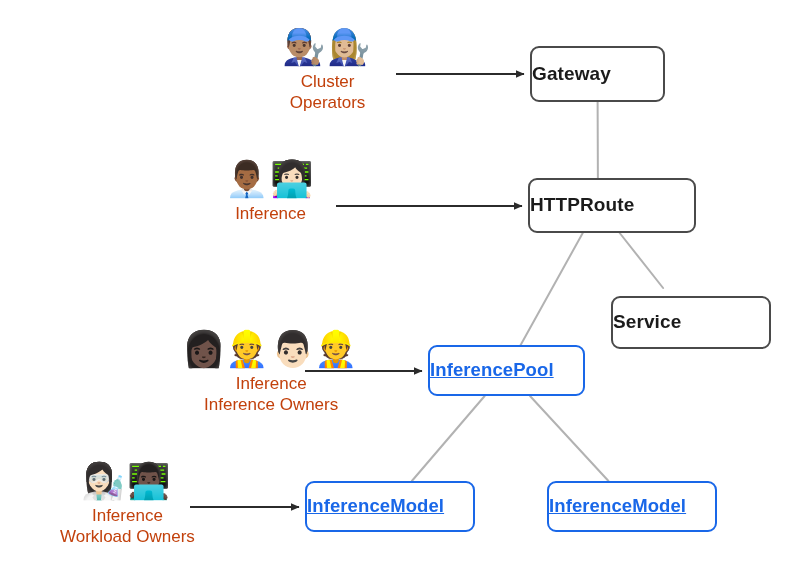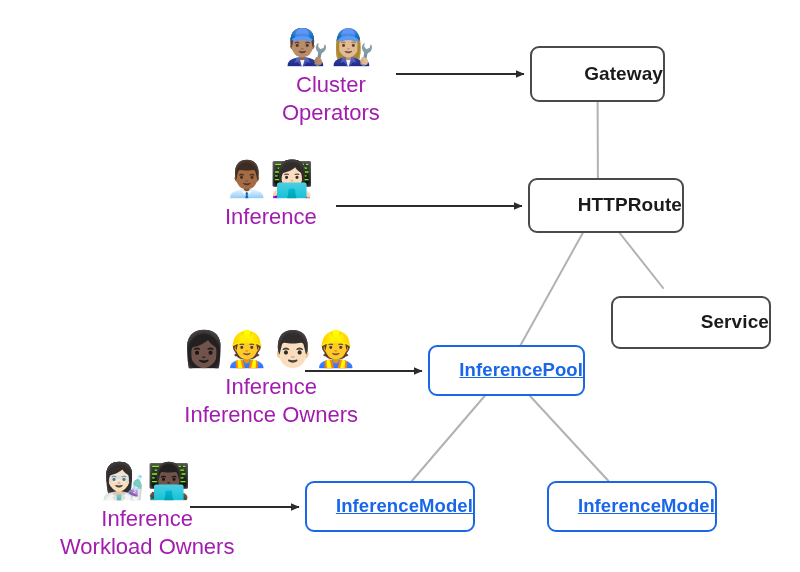--- a/index.html
+++ b/index.html
@@ -24,21 +24,21 @@
     width: 800px;
     height: 572px;
   }
 
   
   .node {
     position: absolute;
     box-sizing: border-box;
     display: flex;
     align-items: center;
-    justify-content: flex-end;
+    justify-content: flex-start;
     background: #ffffff;
     border-radius: 9px;
     text-align: center;
     line-height: 1.1;
     z-index: 3;
   }
   .node-label {
     white-space: nowrap;
     font-weight: bold;
   }
@@ -71,22 +71,22 @@
   .actor-emojis {
     font-family: "DejaVu Sans", sans-serif;
     font-size: 35px;
     line-height: 1;
     letter-spacing: 2px;
     white-space: nowrap;
     user-select: none;
   }
   .actor-name {
     margin-top: 6px;
-    font-size: 22px;
-    color: #a21caf;
+    font-size: 17px;
+    color: #c2410c;
     line-height: 1.25;
     white-space: nowrap;
     text-align: center;
   }
   .actor-name .ln {
     display: block;
   }
 </style>
 </head>
 <body>
@@ -112,21 +112,21 @@
         <line x1="336" y1="206" x2="522" y2="206" stroke="#2b2b2b" stroke-width="2.2" marker-end="url(#arrowhead)"></line>
         <line x1="305" y1="371" x2="422" y2="371" stroke="#2b2b2b" stroke-width="2.2" marker-end="url(#arrowhead)"></line>
         <line x1="190" y1="507" x2="299" y2="507" stroke="#2b2b2b" stroke-width="2.2" marker-end="url(#arrowhead)"></line>
       </g>
   </svg>
 
   <div id="nodes-layer">
       <div class="node core" style="left: 530px; top: 46px; width: 135px; height: 56px;">
         <span class="node-label">Gateway</span>
       </div>
-      <div class="node core" style="left: 528px; top: 178px; width: 156px; height: 55px;">
+      <div class="node core" style="left: 528px; top: 178px; width: 168px; height: 55px;">
         <span class="node-label">HTTPRoute</span>
       </div>
       <div class="node core" style="left: 611px; top: 296px; width: 160px; height: 53px;">
         <span class="node-label">Service</span>
       </div>
       <div class="node gie" style="left: 428px; top: 345px; width: 157px; height: 51px;">
         <span class="node-label">InferencePool</span>
       </div>
       <div class="node gie" style="left: 305px; top: 481px; width: 170px; height: 51px;">
         <span class="node-label">InferenceModel</span>

